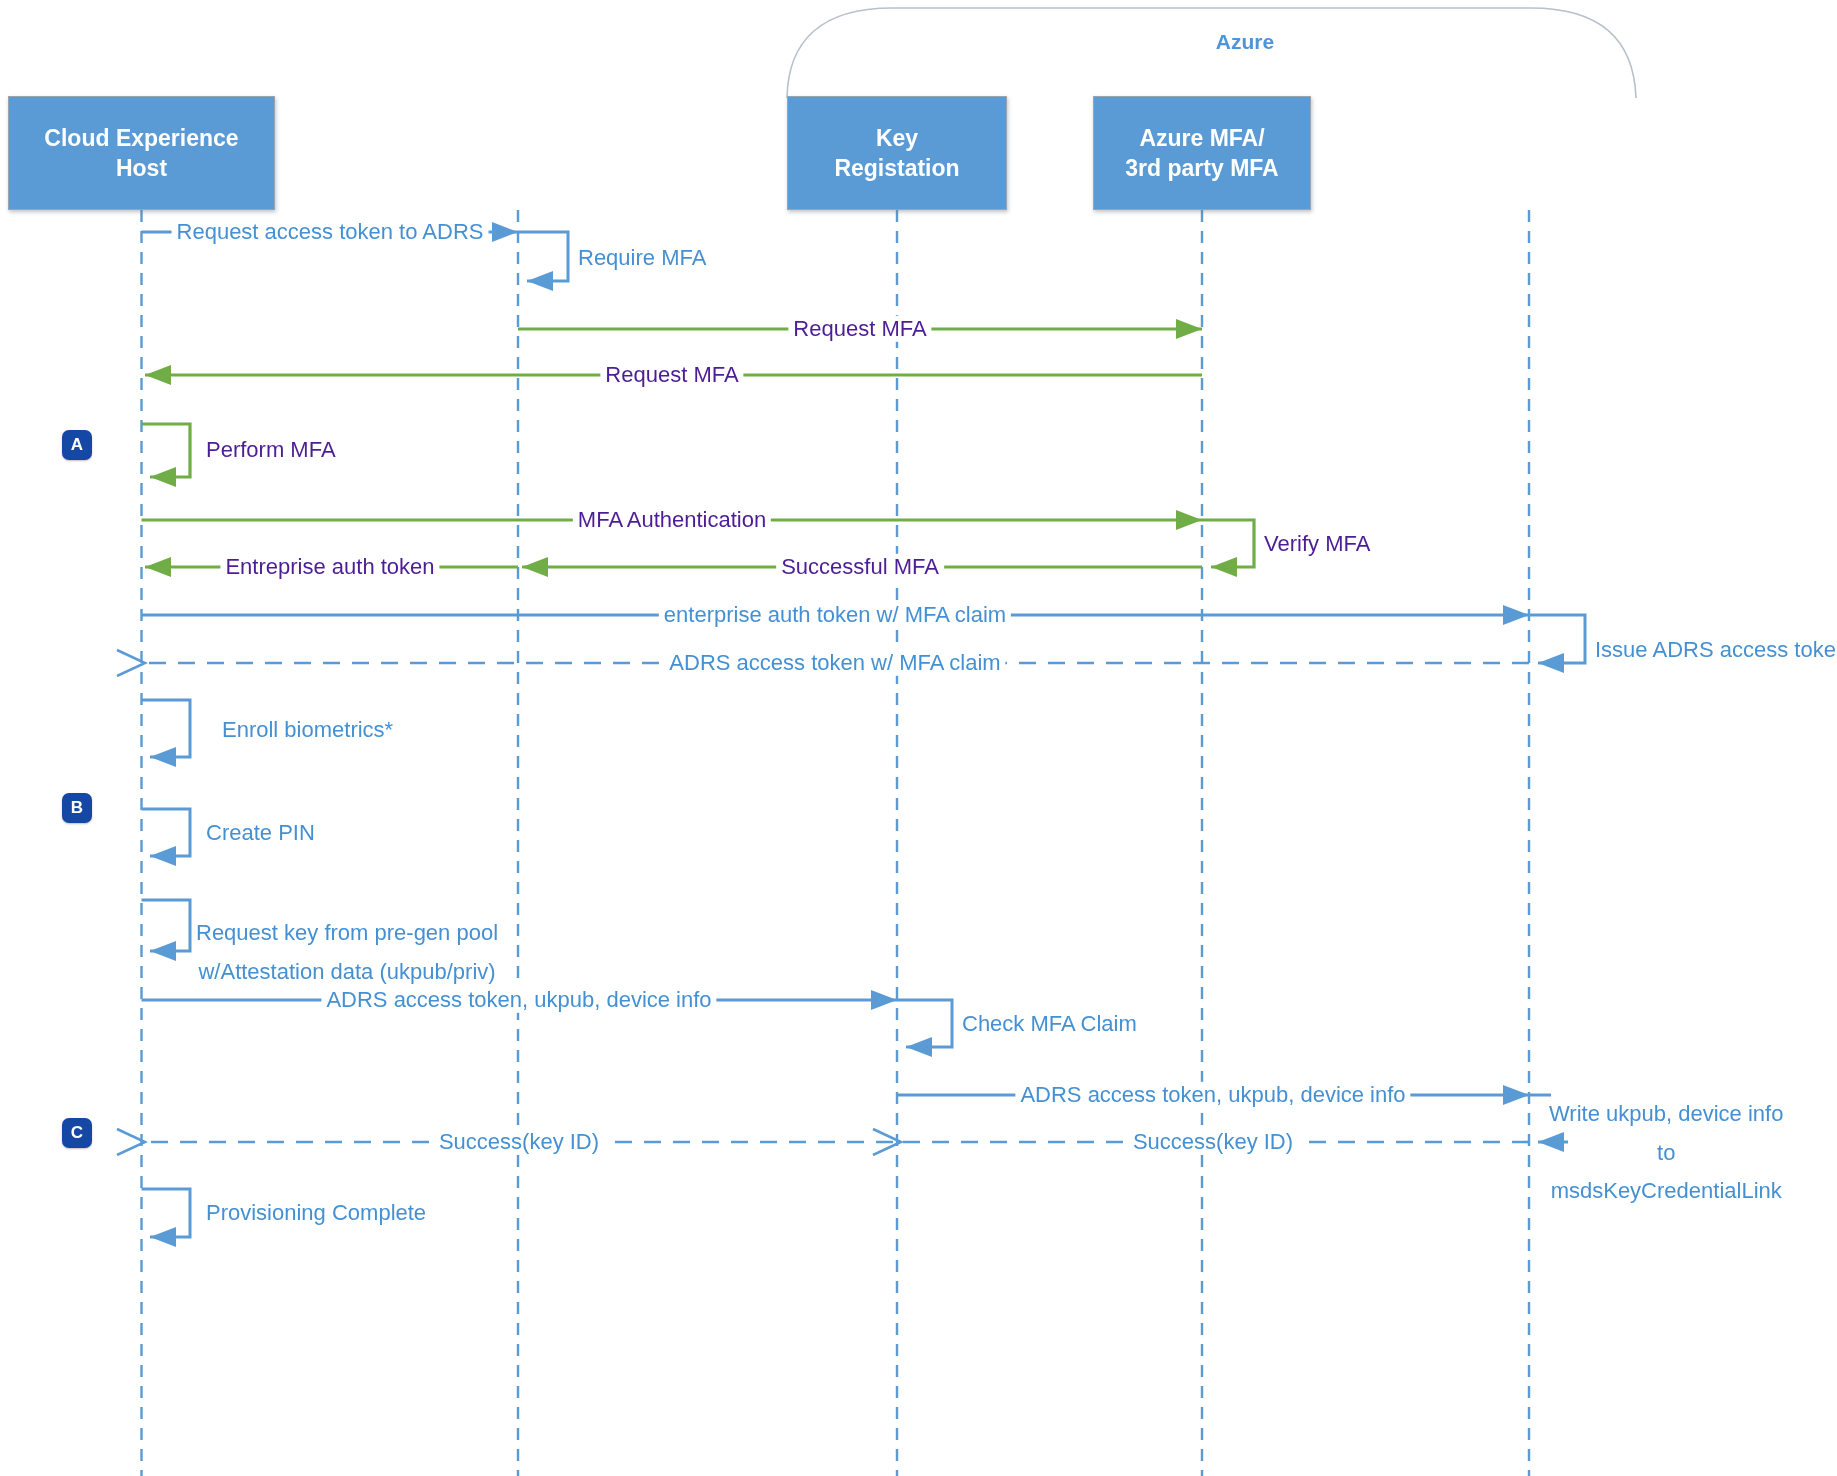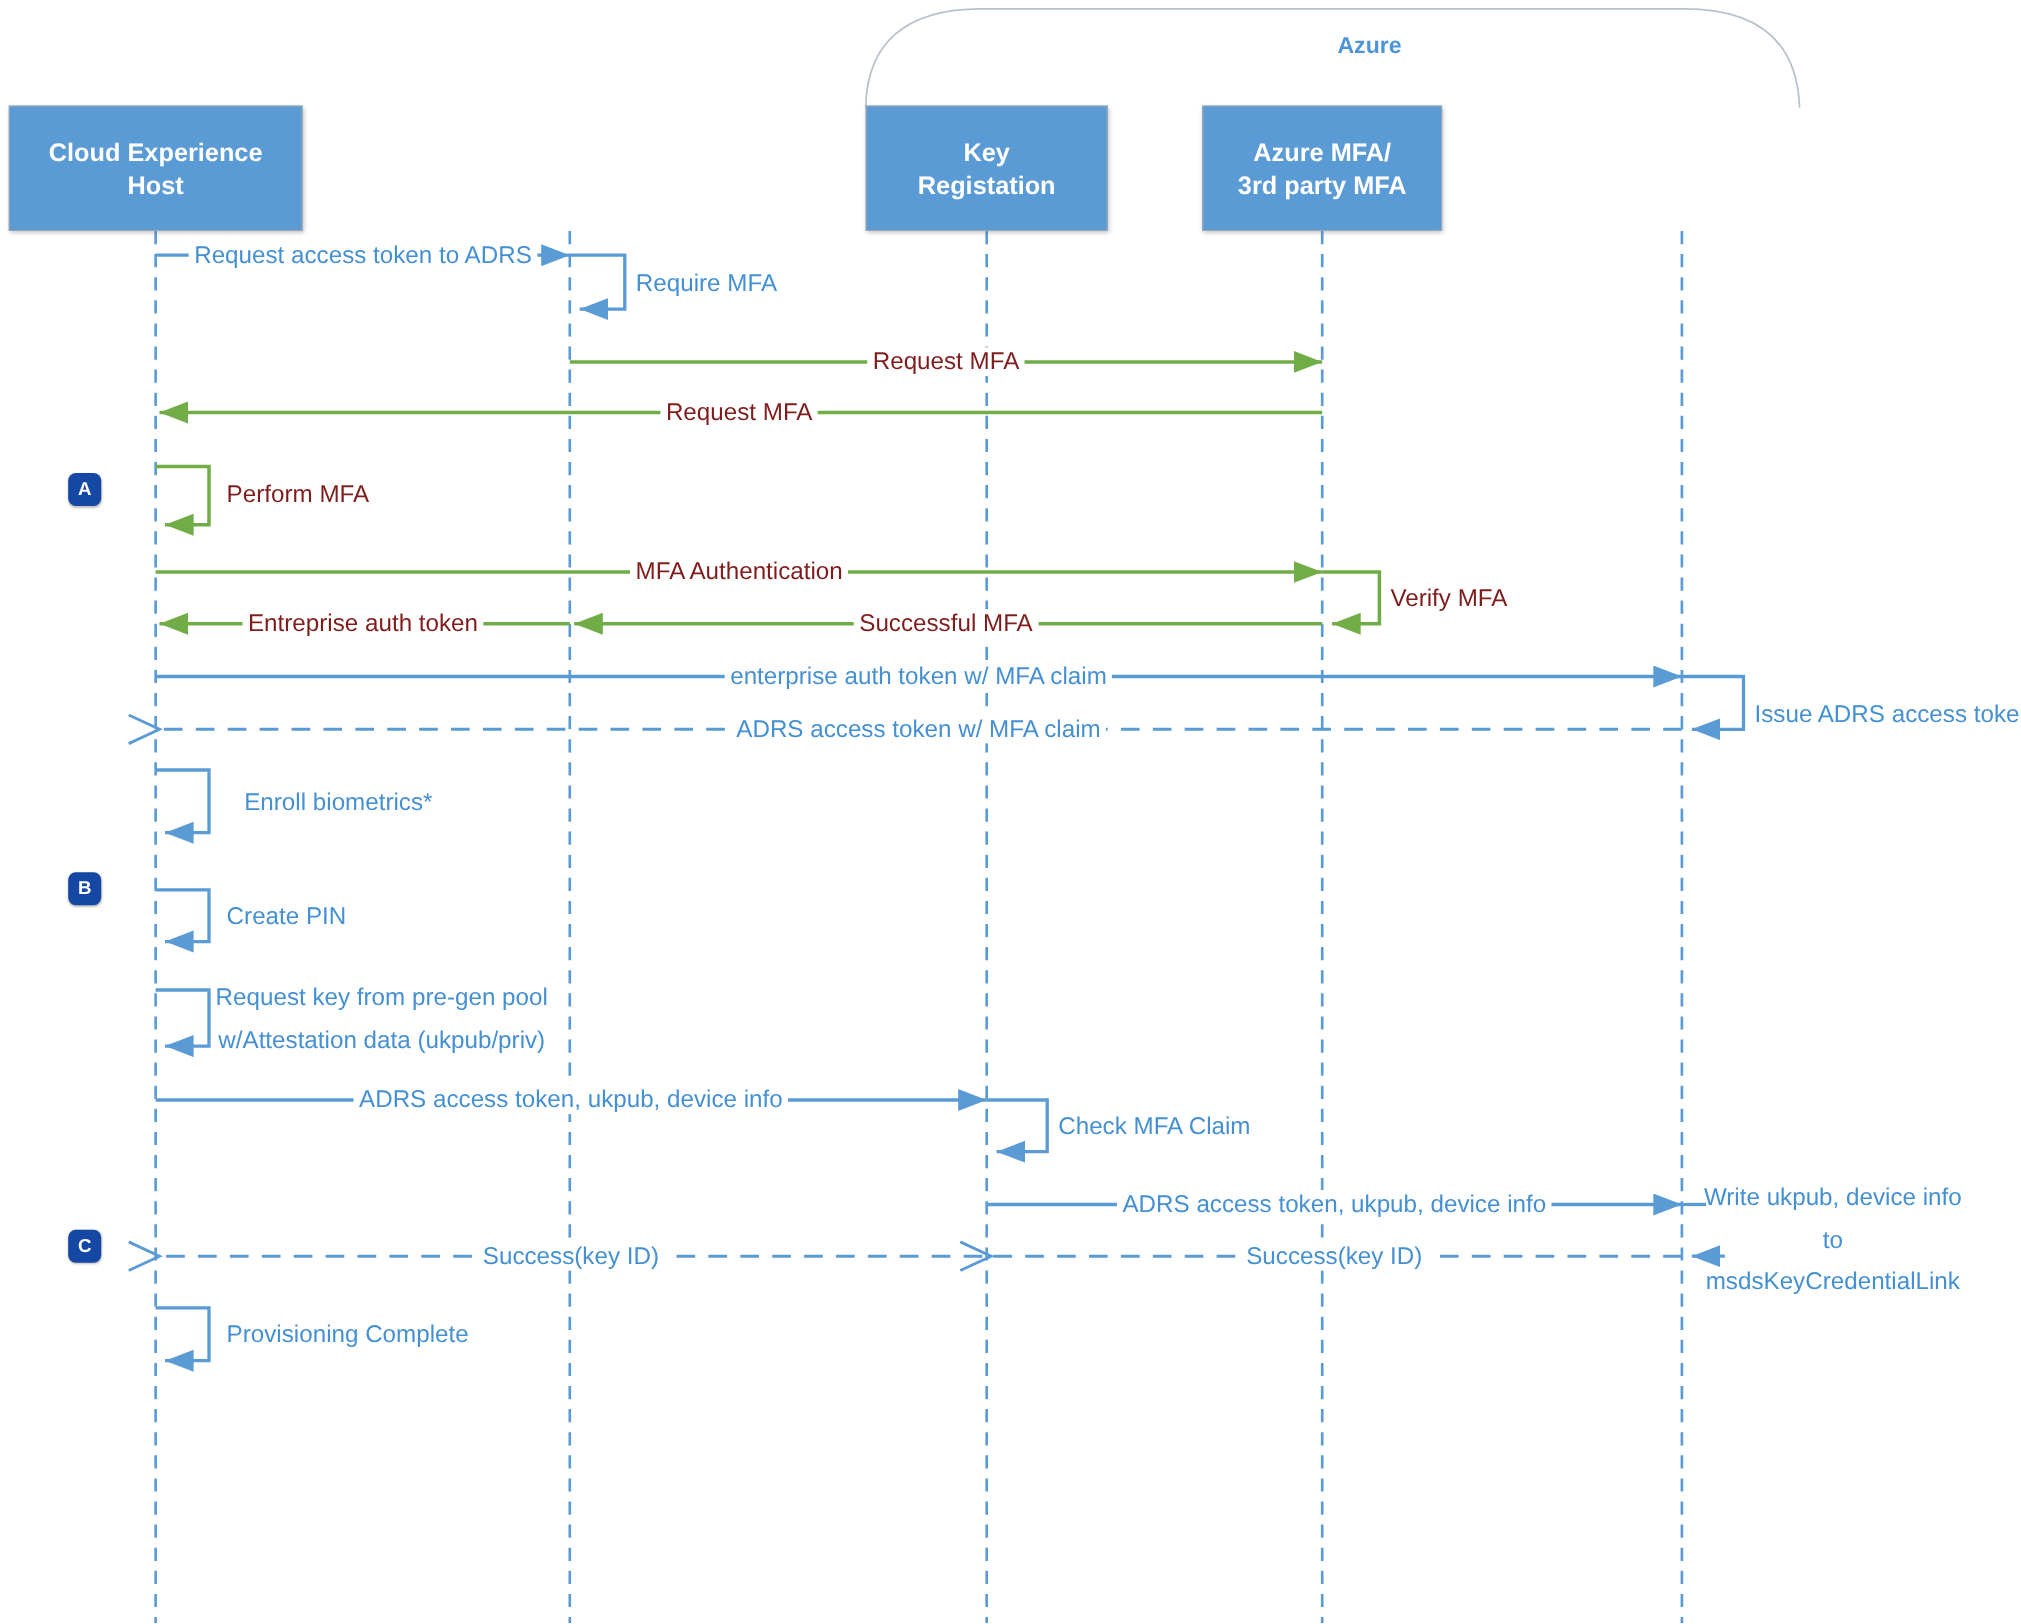--- a/index.html
+++ b/index.html
@@ -19,23 +19,23 @@
   .badge{
     position:absolute;width:30px;height:30px;border-radius:7px;
     background:#1547A5;color:#ffffff;font-weight:700;font-size:17px;
     display:flex;align-items:center;justify-content:center;
     box-shadow:0 1px 2px rgba(0,0,0,.25);
   }
   .lbl{
     position:absolute;font-size:22px;color:#4590D2;white-space:nowrap;
     transform:translate(0,-50%);line-height:1.2;
   }
-  .lbl.green{color:#7f1d1d;}
+  .lbl.green{color:#4c1d95;}
   .lbl.onl{transform:translate(-50%,-50%);background:#ffffff;padding:0 5px;}
-  .lbl.multi{white-space:pre-line;text-align:center;line-height:1.75;}
+  .lbl.multi{white-space:pre-line;text-align:center;line-height:1.75;margin-top:26px;}
   .azure-title{
     position:absolute;left:1245px;top:42px;transform:translate(-50%,-50%);
     font-size:21px;font-weight:700;color:#4E94D8;
   }
 </style>
 </head>
 <body>
 
 <div class="stage">
 

